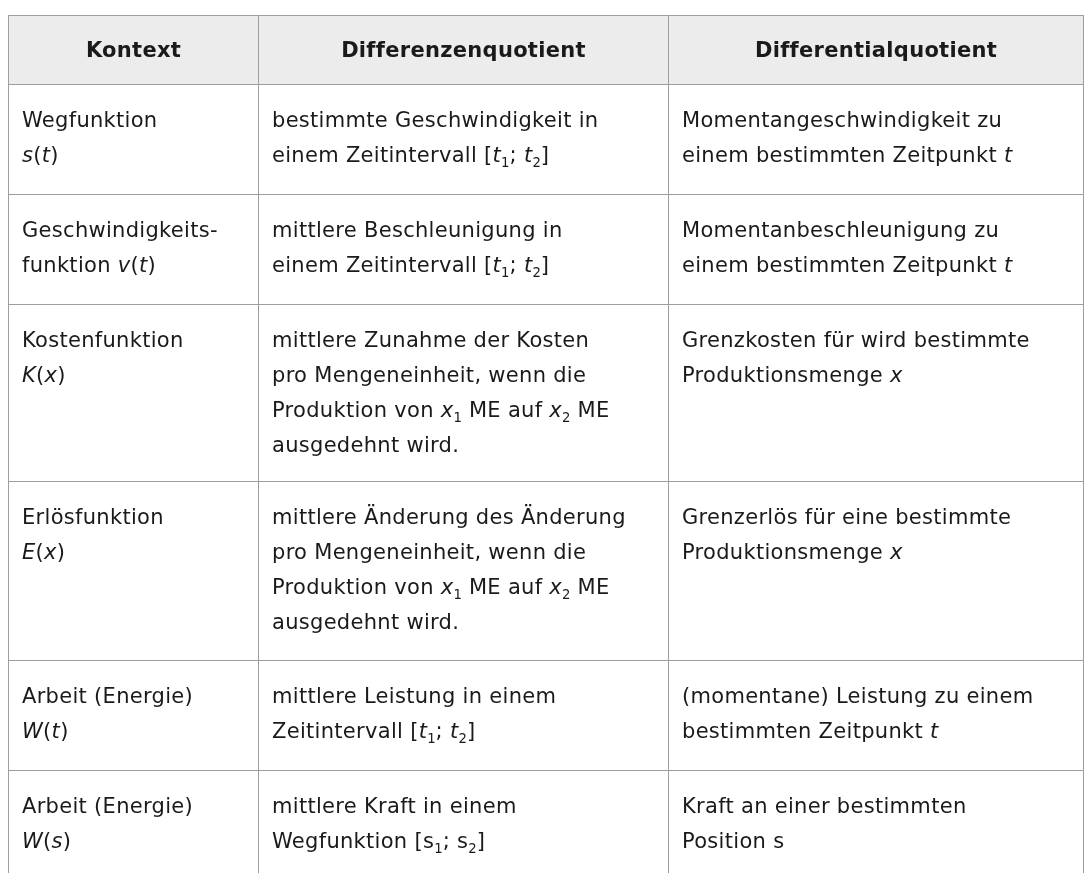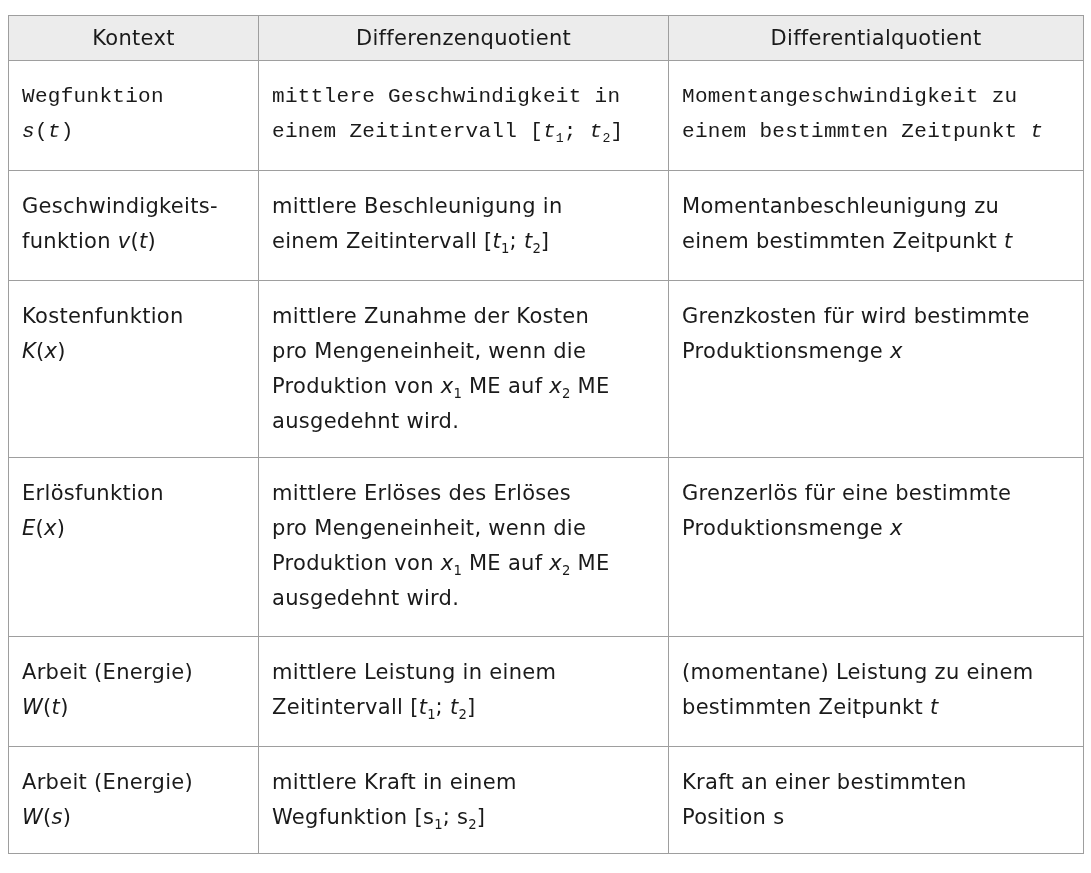--- a/index.html
+++ b/index.html
@@ -23,31 +23,31 @@
     font-size: 21px;
     line-height: 35px;
     letter-spacing: 0.3px;
     color: #1a1a1a;
   }
   table.concepts, table.concepts th, table.concepts td {
     border: 1px solid #9e9e9e;
   }
   table.concepts th {
     background: #ececec;
-    font-weight: normal;
+    font-weight: bold;
     height: 44px;
     text-align: center;
     vertical-align: middle;
-    padding: 0;
+    padding: 12px;
   }
   table.concepts td {
     vertical-align: top;
     padding: 18px 12px 0 13px;
   }
-  tbody tr:nth-child(1) { height: 110px; font-family: Liberation Mono, monospace; }
+  tbody tr:nth-child(1) { height: 110px; }
   tbody tr:nth-child(2) { height: 110px; }
   tbody tr:nth-child(3) { height: 177px; }
   tbody tr:nth-child(4) { height: 179px; margin-left: 20px; }
   tbody tr:nth-child(5) { height: 110px; }
   tbody tr:nth-child(6) { height: 107px; }
   .ln { white-space: pre; }
   .it { font-style: italic; }
   sub {
     font-size: 0.63em;
     line-height: 0;
@@ -71,21 +71,21 @@
           <th>Differentialquotient</th>
         </tr>
     </thead>
     <tbody>
         <tr>
           <td>
             <div class="ln"><span>Wegfunktion</span></div>
             <div class="ln"><span class="it">s</span><span>(</span><span class="it">t</span><span>)</span></div>
           </td>
           <td>
-            <div class="ln"><span>mittlere Geschwindigkeit in</span></div>
+            <div class="ln"><span>bestimmte Geschwindigkeit in</span></div>
             <div class="ln"><span>einem Zeitintervall [</span><span class="it">t</span><sub>1</sub><span>; </span><span class="it">t</span><sub>2</sub><span>]</span></div>
           </td>
           <td>
             <div class="ln"><span>Momentangeschwindigkeit zu</span></div>
             <div class="ln"><span>einem bestimmten Zeitpunkt </span><span class="it">t</span></div>
           </td>
         </tr>
         <tr>
           <td>
             <div class="ln"><span>Geschwindigkeits-</span></div>
@@ -115,21 +115,21 @@
             <div class="ln"><span>Grenzkosten für wird bestimmte</span></div>
             <div class="ln"><span>Produktionsmenge </span><span class="it">x</span></div>
           </td>
         </tr>
         <tr>
           <td>
             <div class="ln"><span>Erlösfunktion</span></div>
             <div class="ln"><span class="it">E</span><span>(</span><span class="it">x</span><span>)</span></div>
           </td>
           <td>
-            <div class="ln"><span>mittlere Erlöses des Erlöses</span></div>
+            <div class="ln"><span>mittlere Änderung des Änderung</span></div>
             <div class="ln"><span>pro Mengeneinheit, wenn die</span></div>
             <div class="ln"><span>Produktion von </span><span class="it">x</span><sub>1</sub><span> ME auf </span><span class="it">x</span><sub>2</sub><span> ME</span></div>
             <div class="ln"><span>ausgedehnt wird.</span></div>
           </td>
           <td>
             <div class="ln"><span>Grenzerlös für eine bestimmte</span></div>
             <div class="ln"><span>Produktionsmenge </span><span class="it">x</span></div>
           </td>
         </tr>
         <tr>

